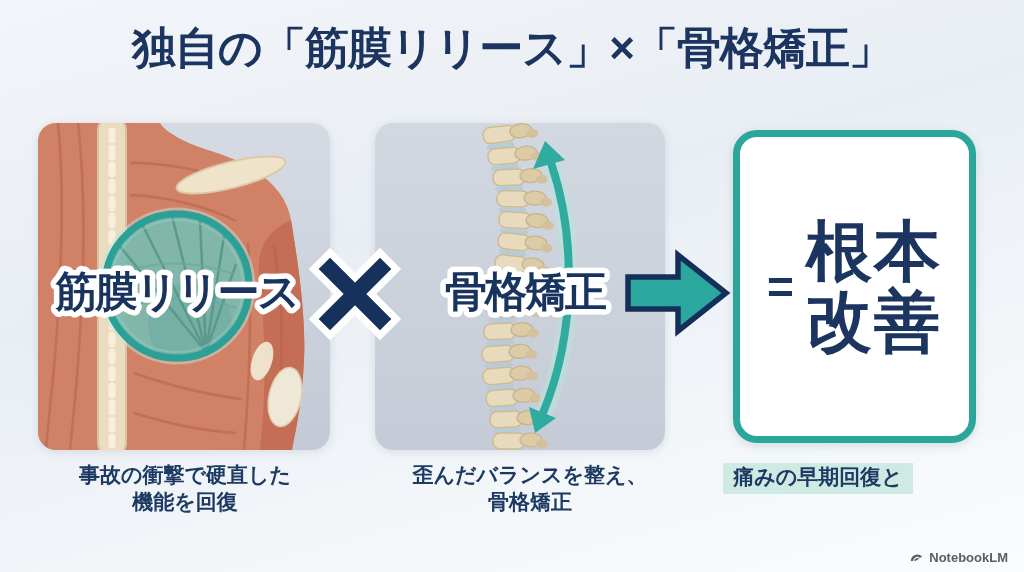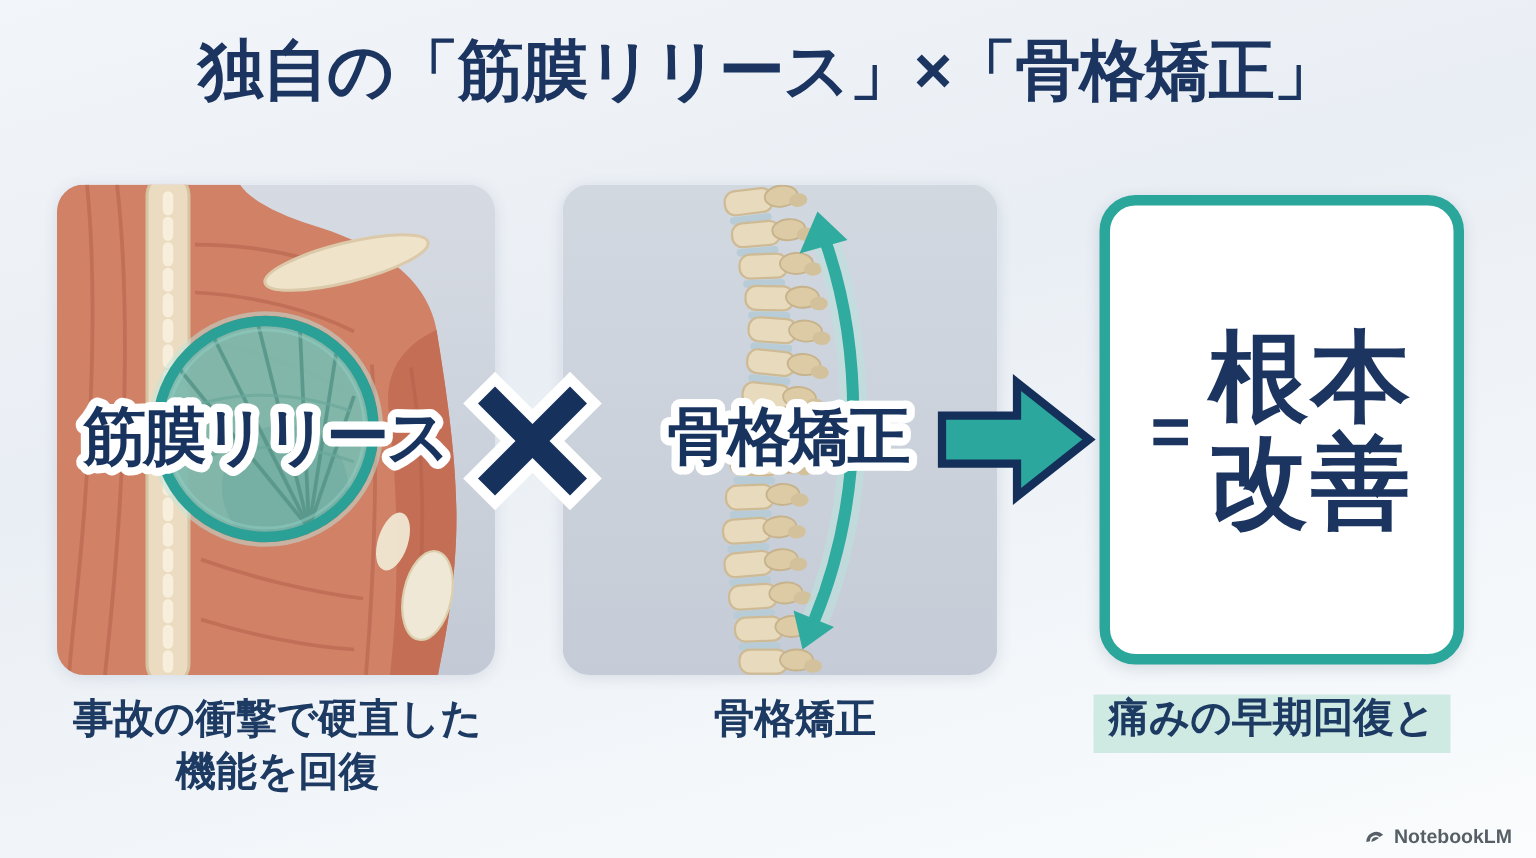--- a/index.html
+++ b/index.html
@@ -31,25 +31,25 @@
   .result-text span{font-size:66px;font-weight:900;color:#1b3560;line-height:1.06;letter-spacing:2px;}
   .label-svg{position:absolute;overflow:visible;}
   .outline-label{
     font-family:"Liberation Sans","DejaVu Sans",sans-serif;
     font-weight:900;font-size:42px;fill:#17335e;
     stroke:#ffffff;stroke-width:11px;paint-order:stroke;stroke-linejoin:round;
     letter-spacing:-2px;
   }
   .caption{
     position:absolute;top:462px;text-align:center;
-    font-size:27px;font-weight:800;color:#1d3a63;line-height:1.28;
+    font-size:21px;font-weight:800;color:#1d3a63;line-height:1.28;
   }
   .caption.c-left{left:30px;width:310px;}
   .caption.c-mid{left:365px;width:330px;}
-  .caption.c-right{left:693px;width:310px;font-family:Liberation Mono, monospace;}
+  .caption.c-right{left:663px;width:310px;}
   .caption .hl{background:#cfe9e3;padding:1px 10px 3px;display:inline-block;margin:1px 0;}
   .watermark{
     position:absolute;right:16px;bottom:7px;display:flex;align-items:center;gap:5px;
     color:#575f66;font-size:13px;font-weight:bold;margin-top:48px;
   }
 </style>
 </head>
 <body>
 
 <div class="slide">
@@ -186,20 +186,21 @@
 
   <svg class="label-svg" style="left:622px;top:243px;" width="112" height="100">
     <polygon points="6,34 56,34 56,12 104,50 56,88 56,66 6,66" fill="#2ba79d" stroke="#14305a" stroke-width="5.5" stroke-linejoin="miter"></polygon>
   </svg>
 
   <div class="caption c-left">
     <div>事故の衝撃で硬直した</div>
     <div>機能を回復</div>
   </div>
   <div class="caption c-mid">
+    <div>歪んだバランスを整え、</div>
     <div>骨格矯正</div>
   </div>
   <div class="caption c-right">
     <div><span class="hl">痛みの早期回復と</span></div>
   </div>
 
   <div class="watermark">
     <svg width="15" height="15" viewBox="0 0 16 16">
       <path d="M2,12 A7,7 0 0 1 14,7 L11.5,8.6 A4,4 0 0 0 4.6,11.5 Z" fill="#575f66"></path>
       <path d="M5.5,12 A3.5,3.5 0 0 1 11,9.2 L8.2,11 Z" fill="#575f66"></path>

